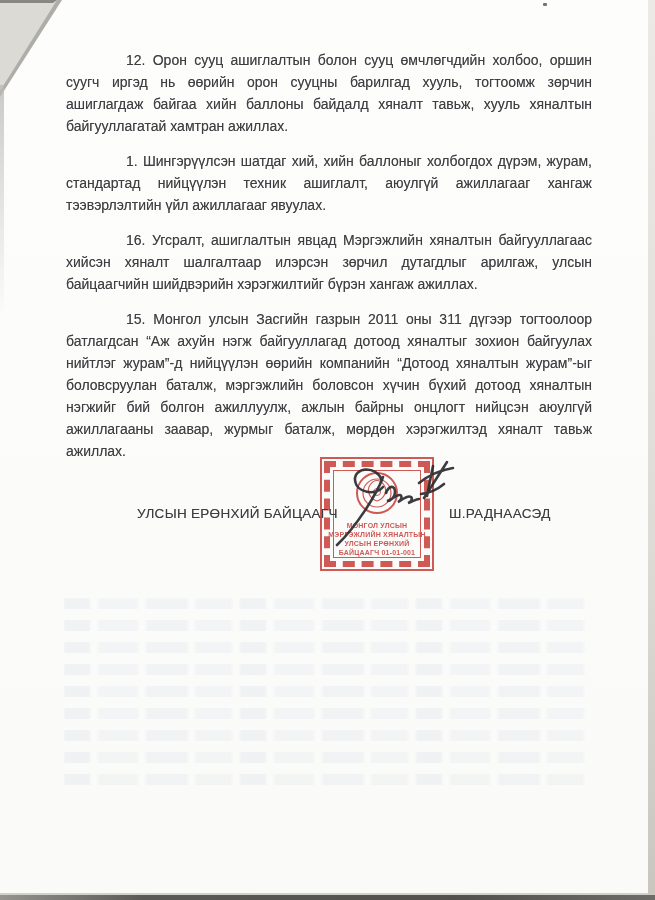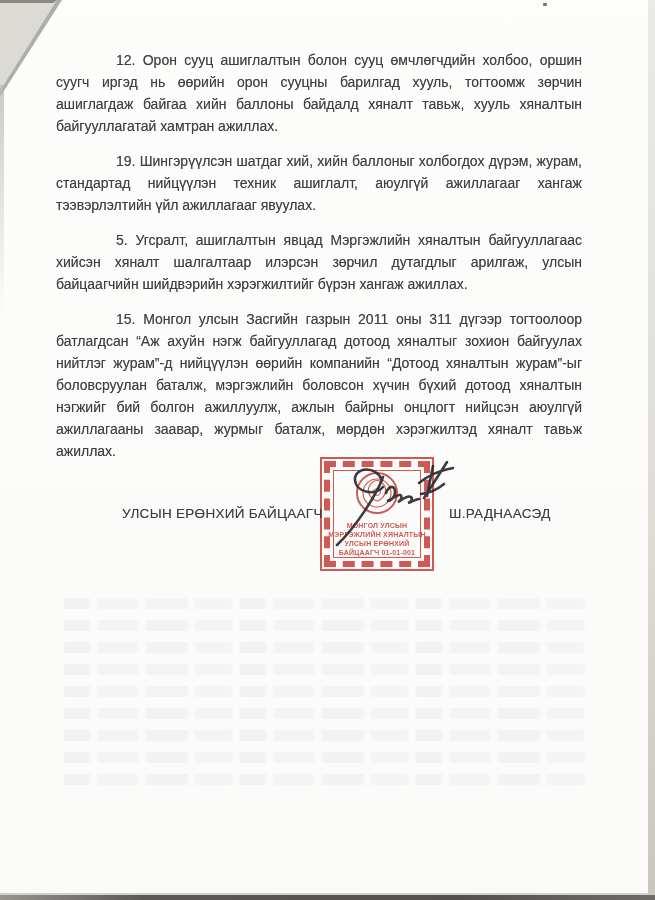--- a/index.html
+++ b/index.html
@@ -33,26 +33,26 @@
   .ghost{position:absolute;left:64px;top:598px;width:528px;height:195px;
     filter:blur(1.1px);opacity:.5;pointer-events:none;
     background:repeating-linear-gradient(90deg,
       rgba(197,205,220,.40) 0 26px, rgba(197,205,220,0) 26px 34px,
       rgba(197,205,220,.30) 34px 74px, rgba(197,205,220,0) 74px 82px,
       rgba(197,205,220,.36) 82px 124px, rgba(197,205,220,0) 124px 131px,
       rgba(197,205,220,.30) 131px 168px, rgba(197,205,220,0) 168px 176px);
     -webkit-mask:repeating-linear-gradient(180deg,#000 0 11px,transparent 11px 22px);
     mask:repeating-linear-gradient(180deg,#000 0 11px,transparent 11px 22px);}
   
-  .body-text{position:absolute;left:56px;top:49px;width:526px;
+  .body-text{position:absolute;left:66px;top:49px;width:526px;
     color:var(--ink);font-size:14px;line-height:22px;text-align:justify;
     text-shadow:0 0 .4px rgba(62,63,66,.55);}
   .body-text p{margin:0 0 13px 0;text-indent:60px;}
   
-  .sig-label{position:absolute;left:122px;top:506px;font-size:13.5px;letter-spacing:.3px;
+  .sig-label{position:absolute;left:137px;top:506px;font-size:13.5px;letter-spacing:.3px;
     color:#3c3d40;text-shadow:0 0 .4px rgba(60,61,64,.5);z-index:4;}
   .sig-name{position:absolute;left:449px;top:506px;font-size:13.5px;letter-spacing:.3px;
     color:#3c3d40;text-shadow:0 0 .4px rgba(60,61,64,.5);z-index:4;text-align:center;}
   
   .stamp{position:absolute;left:320px;top:457px;width:114px;height:114px;opacity:.87;z-index:3;}
   .stamp .b1{position:absolute;inset:0;border:2px solid var(--red);}
   .stamp .band{position:absolute;inset:4px;border:6px dashed var(--red);}
   .stamp .b2{position:absolute;inset:13px;border:1px solid var(--red);}
   .stamp .emblem{position:absolute;left:50%;top:38px;transform:translate(-50%,-50%);}
   .stamp-text{position:absolute;left:5px;right:5px;top:64px;text-align:center;
@@ -68,22 +68,22 @@
   <div class="fold-shadow"></div>
   <div class="fold"></div>
   <div class="fold-topstrip"></div>
   <div class="left-edge"></div>
   <div class="right-edge"></div>
   <div class="ghost"></div>
   <div class="speck"></div>
 
   <div class="body-text">
     <p>12. Орон сууц ашиглалтын болон сууц өмчлөгчдийн холбоо, оршин суугч иргэд нь өөрийн орон сууцны барилгад хууль, тогтоомж зөрчин ашиглагдаж байгаа хийн баллоны байдалд хяналт тавьж, хууль хяналтын байгууллагатай хамтран ажиллах.</p>
-    <p>19. Шингэрүүлсэн шатдаг хий, хийн баллоныг холбогдох дүрэм, журам, стандартад нийцүүлэн техник ашиглалт, аюулгүй ажиллагааг хангаж тээвэрлэлтийн үйл ажиллагааг явуулах.</p>
-    <p>5. Угсралт, ашиглалтын явцад Мэргэжлийн хяналтын байгууллагаас хийсэн хяналт шалгалтаар илэрсэн зөрчил дутагдлыг арилгаж, улсын байцаагчийн шийдвэрийн хэрэгжилтийг бүрэн хангаж ажиллах.</p>
+    <p>1. Шингэрүүлсэн шатдаг хий, хийн баллоныг холбогдох дүрэм, журам, стандартад нийцүүлэн техник ашиглалт, аюулгүй ажиллагааг хангаж тээвэрлэлтийн үйл ажиллагааг явуулах.</p>
+    <p>16. Угсралт, ашиглалтын явцад Мэргэжлийн хяналтын байгууллагаас хийсэн хяналт шалгалтаар илэрсэн зөрчил дутагдлыг арилгаж, улсын байцаагчийн шийдвэрийн хэрэгжилтийг бүрэн хангаж ажиллах.</p>
     <p>15. Монгол улсын Засгийн газрын 2011 оны 311 дүгээр тогтоолоор батлагдсан “Аж ахуйн нэгж байгууллагад дотоод хяналтыг зохион байгуулах нийтлэг журам”-д нийцүүлэн өөрийн компанийн “Дотоод хяналтын журам”-ыг боловсруулан баталж, мэргэжлийн боловсон хүчин бүхий дотоод хяналтын нэгжийг бий болгон ажиллуулж, ажлын байрны онцлогт нийцсэн аюулгүй ажиллагааны заавар, журмыг баталж, мөрдөн хэрэгжилтэд хяналт тавьж ажиллах.</p>
   </div>
 
   <div class="sig-label">УЛСЫН ЕРӨНХИЙ БАЙЦААГЧ</div>
   <div class="sig-name">Ш.РАДНААСЭД</div>
 
   <div class="stamp">
     <div class="b1"></div>
     <div class="band"></div>
     <div class="b2"></div>

